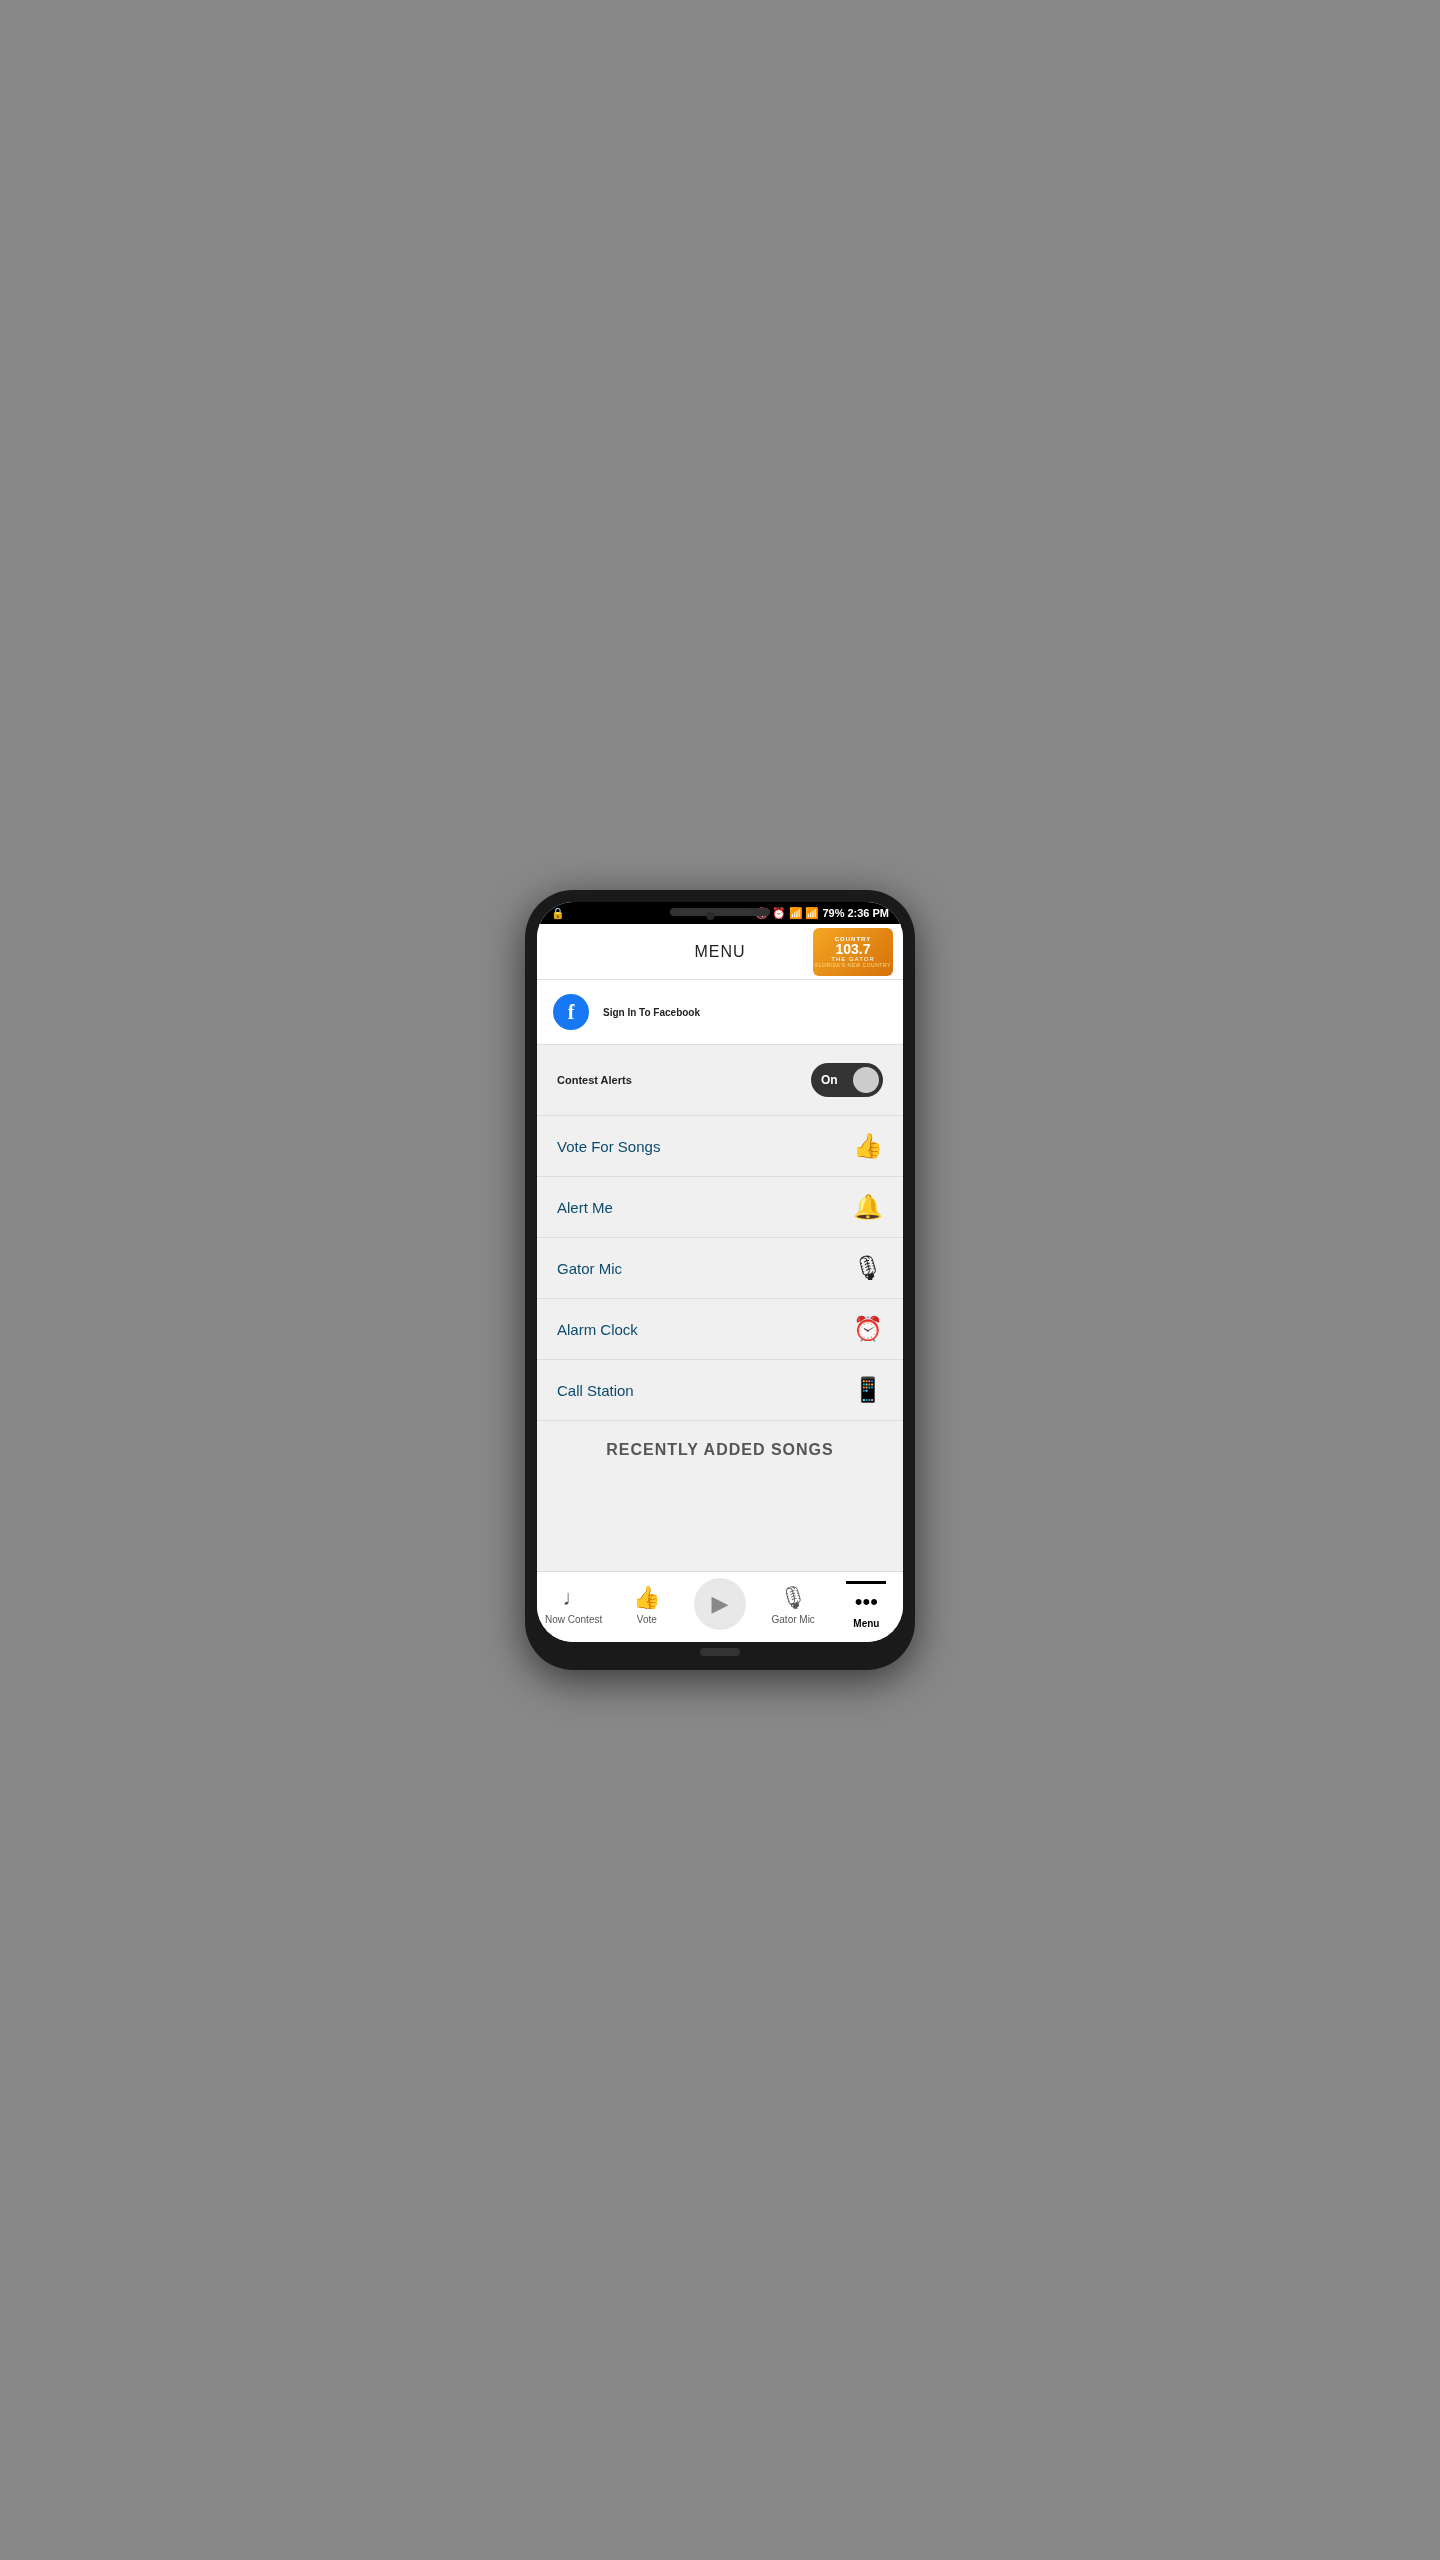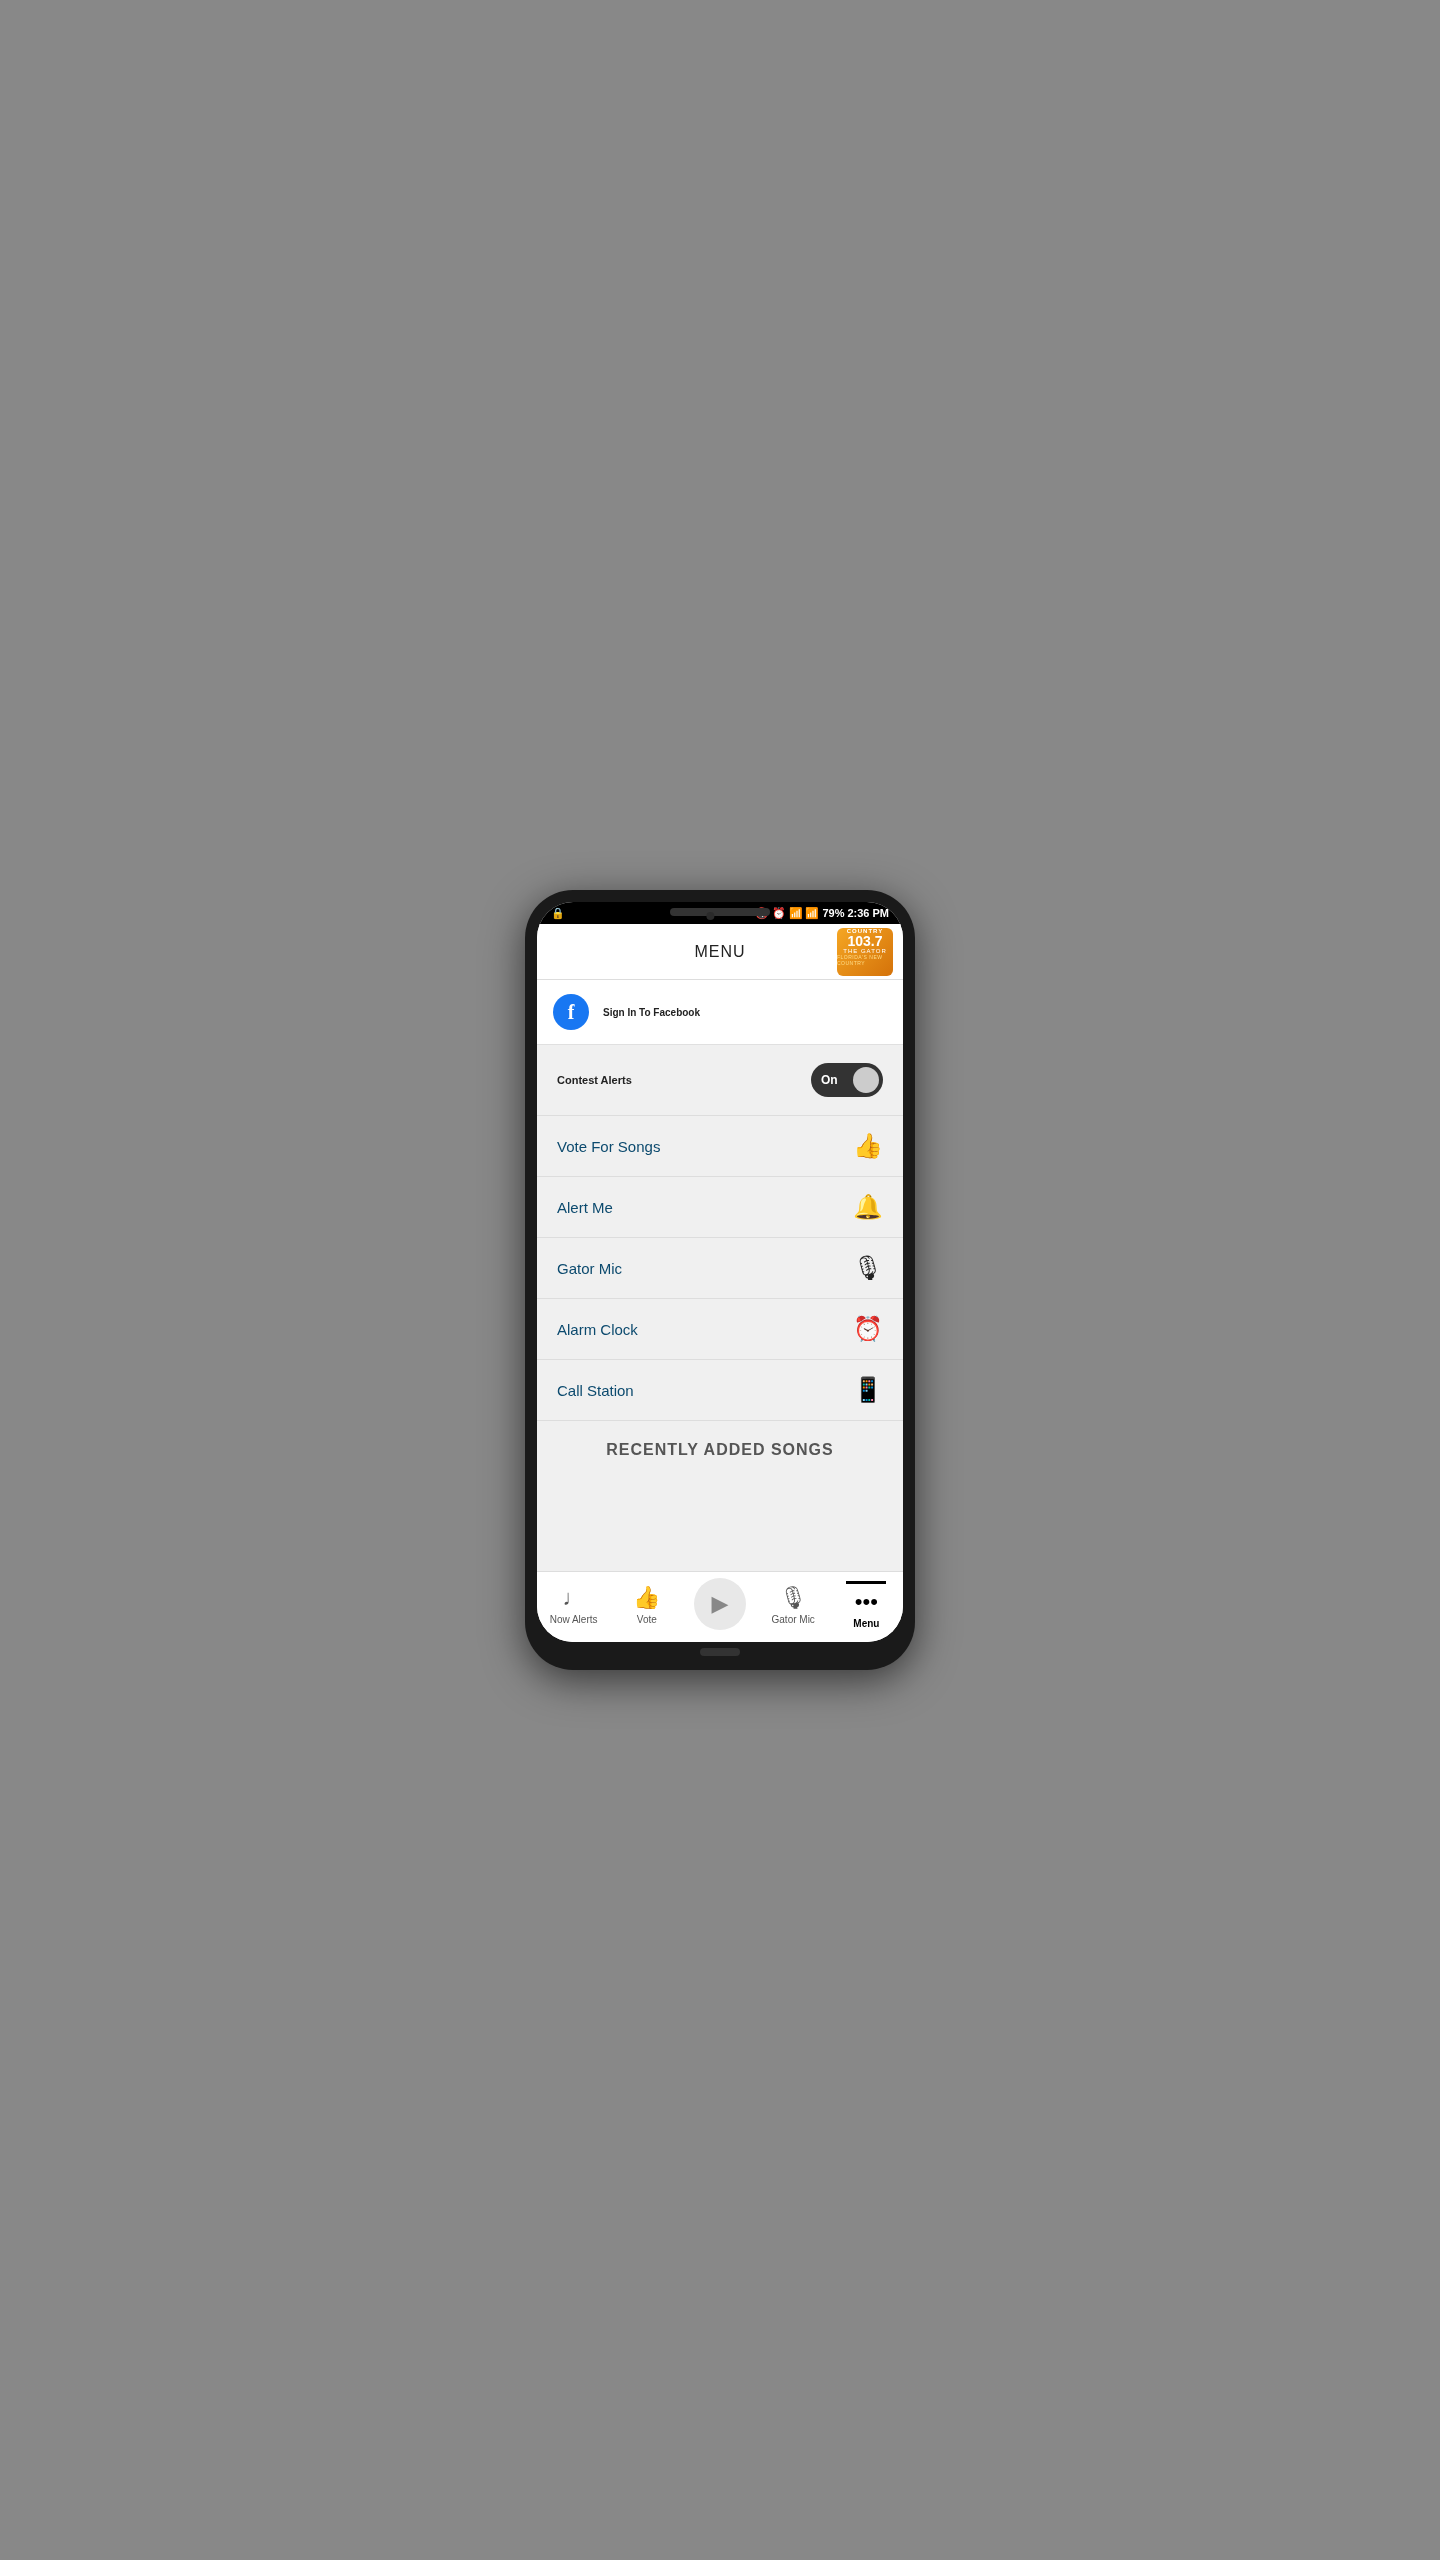--- a/index.html
+++ b/index.html
@@ -72,28 +72,28 @@
     .header-title {
       font-size: 16px;
       font-weight: 500;
       letter-spacing: 1px;
       color: #222;
     }
     .header-logo {
       position: absolute;
       right: 10px;
       top: 4px;
-      width: 56px;
+      width: 80px;
       height: 48px;
       background: linear-gradient(135deg, #f5a623, #d4720a);
       border-radius: 6px;
       display: flex;
       flex-direction: column;
       align-items: center;
-      justify-content: flex-start;
+      justify-content: center;
       overflow: hidden;
     }
     .header-logo .logo-text1 {
       font-size: 6px;
       color: #fff;
       font-weight: bold;
       letter-spacing: 1px;
     }
     .header-logo .logo-text2 {
       font-size: 14px;
@@ -379,21 +379,21 @@
 
       <div class="recently-section">
         <span class="recently-title">RECENTLY ADDED SONGS</span>
       </div>
 
     </div>
 
     <div class="bottom-nav">
       <div class="nav-item">
         <span class="nav-icon">♩</span>
-        <span class="nav-label">Now Alerts</span>
+        <span class="nav-label">Now Contest</span>
       </div>
 
       <div class="nav-item">
         <span class="nav-icon">👍</span>
         <span class="nav-label">Vote</span>
       </div>
 
       <div class="nav-item">
         <div class="play-btn-wrap">
           <span>▶</span>

